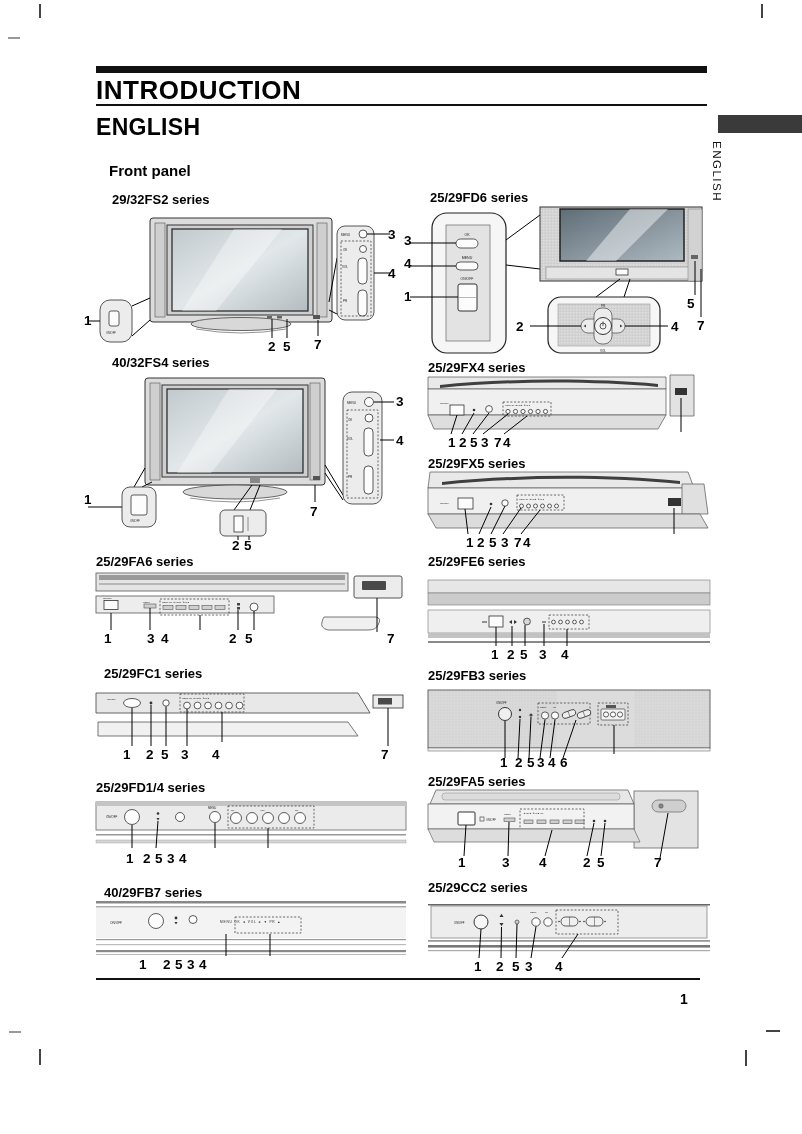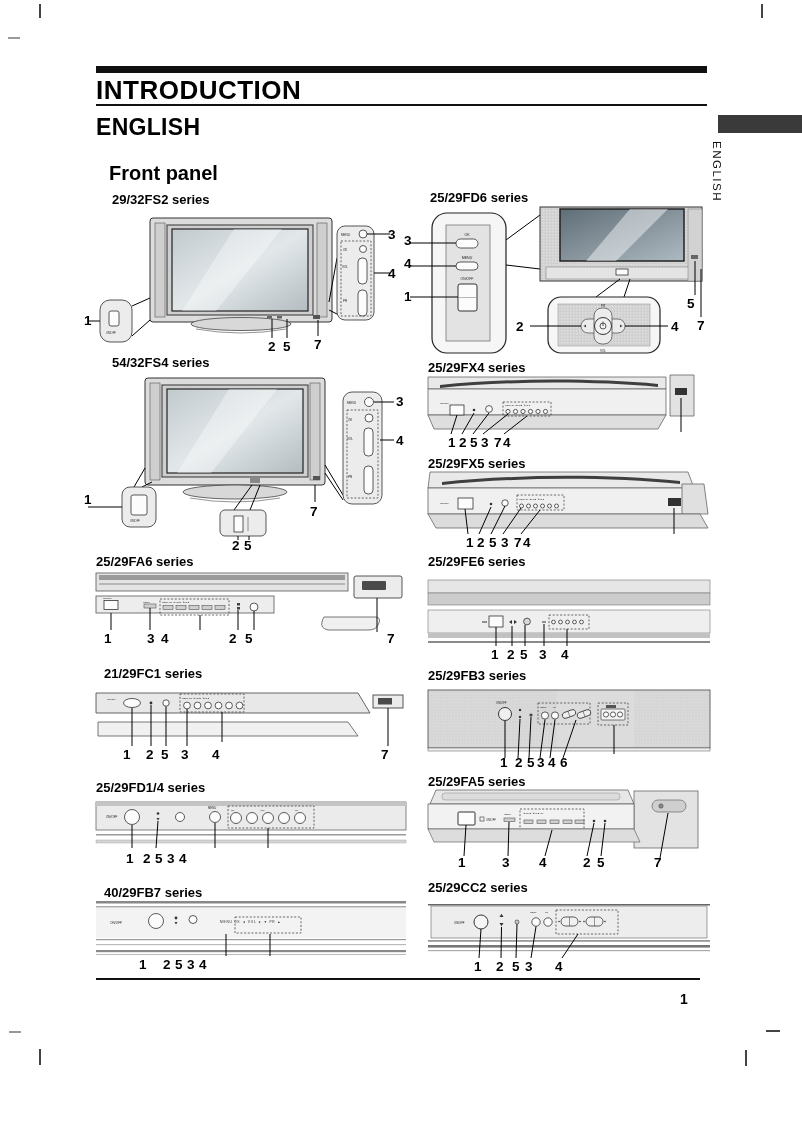--- a/index.html
+++ b/index.html
@@ -1,21 +1,21 @@
 <!DOCTYPE html>
 <html><head>
 <meta charset="utf-8">
 <style>
   html,body{margin:0;padding:0;background:#fff;}
   .page{position:relative;width:802px;height:1134px;background:#ffffff;
         font-family:"Liberation Sans",sans-serif;color:#000;overflow:hidden;}
   .rule{position:absolute;background:#111;}
   .h1{position:absolute;left:96px;top:75px;font-size:26px;font-weight:bold;letter-spacing:.5px;}
   .h2{position:absolute;left:96px;top:114px;font-size:23px;font-weight:bold;letter-spacing:.3px;}
-  .h3{position:absolute;left:109px;top:162px;font-size:20px;font-weight:bold;}
+  .h3{position:absolute;left:109px;top:162px;font-size:15px;font-weight:bold;}
   .sertitle{position:absolute;font-size:13px;font-weight:bold;white-space:nowrap;}
   .co{position:absolute;font-size:13.5px;font-weight:bold;line-height:13px;}
   .pagenum{position:absolute;left:680px;top:991px;font-size:14px;font-weight:bold;}
   .lang{position:absolute;left:711px;top:141px;writing-mode:vertical-rl;
         font-size:11.5px;letter-spacing:1.5px;color:#111;}
   .langtab{position:absolute;left:718px;top:115px;width:84px;height:18px;background:#3a3a3a;}
   .crop{position:absolute;background:#444;}
   .crop.gray{background:#999;}
   svg{position:absolute;overflow:visible;}
   .st0{fill:#dcdcdc;stroke:#333;stroke-width:1;}
@@ -95,21 +95,21 @@
     </svg>
     <span class="co" style="left:388px;top:228px;">3</span>
     <span class="co" style="left:388px;top:267px;">4</span>
     <span class="co" style="left:84px;top:314px;">1</span>
     <span class="co" style="left:268px;top:340px;">2</span>
     <span class="co" style="left:283px;top:340px;">5</span>
     <span class="co" style="left:314px;top:338px;">7</span>
   </div>
 
   <div>
-    <div class="sertitle" style="left:112px;top:355px;">54/32FS4 series</div>
+    <div class="sertitle" style="left:112px;top:355px;">40/32FS4 series</div>
     <svg style="left:84px;top:370px;" width="326" height="175" viewBox="0 0 326 175">
       <rect x="61" y="8" width="180" height="107" rx="3" class="st0"></rect>
       <rect x="66" y="13" width="10" height="97" class="flat"></rect>
       <rect x="226" y="13" width="10" height="97" class="flat"></rect>
       <rect x="78" y="15" width="146" height="92" fill="#cfcfcf" stroke="#333"></rect>
       <rect x="83" y="19" width="136" height="84" fill="url(#gscr1)" stroke="#222" stroke-width="1.2"></rect>
       <polygon points="145,19 193,19 127,103 93,103" fill="#ffffff" opacity=".35"></polygon>
       <ellipse cx="151" cy="122" rx="52" ry="7" fill="#d8d8d8" stroke="#444" stroke-width=".8"></ellipse>
       <path d="M106 128 Q151 136 196 128" class="thin"></path>
       <rect x="166" y="108" width="10" height="5" fill="#888"></rect>
@@ -184,21 +184,21 @@
     </svg>
     <span class="co" style="left:104px;top:632px;">1</span>
     <span class="co" style="left:147px;top:632px;">3</span>
     <span class="co" style="left:161px;top:632px;">4</span>
     <span class="co" style="left:229px;top:632px;">2</span>
     <span class="co" style="left:245px;top:632px;">5</span>
     <span class="co" style="left:387px;top:632px;">7</span>
   </div>
 
   <div>
-    <div class="sertitle" style="left:104px;top:666px;">21/29FC1 series</div>
+    <div class="sertitle" style="left:104px;top:666px;">25/29FC1 series</div>
     <svg style="left:96px;top:678px;" width="310" height="70" viewBox="0 0 310 70">
       <polygon points="0,15 262,15 274,35 0,35" fill="#e8e8e8" stroke="#555" stroke-width=".9"></polygon>
       <rect x="277" y="17" width="30" height="13" class="pan"></rect>
       <rect x="282" y="20" width="14" height="6.5" fill="#4a4a4a"></rect>
       <polygon points="2,44 252,44 262,58 2,58" fill="#f1f1f1" stroke="#555" stroke-width=".8"></polygon>
       <text x="11" y="21.5" font-size="2.4" class="tl">ON/OFF</text>
       <ellipse cx="36" cy="25" rx="8.5" ry="4.5" class="btn"></ellipse>
       <circle cx="55" cy="25" r="1.4" fill="#333"></circle>
       <circle cx="70" cy="25" r="3.2" class="btn"></circle>
       <rect x="84" y="16" width="64" height="18" class="dash"></rect>

